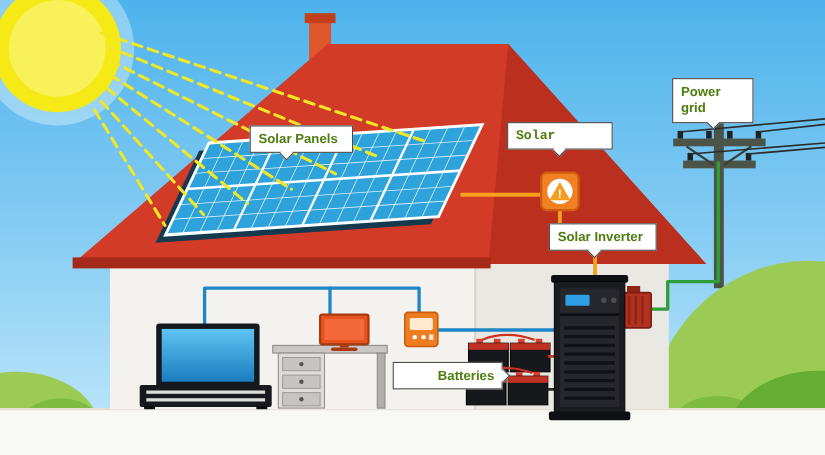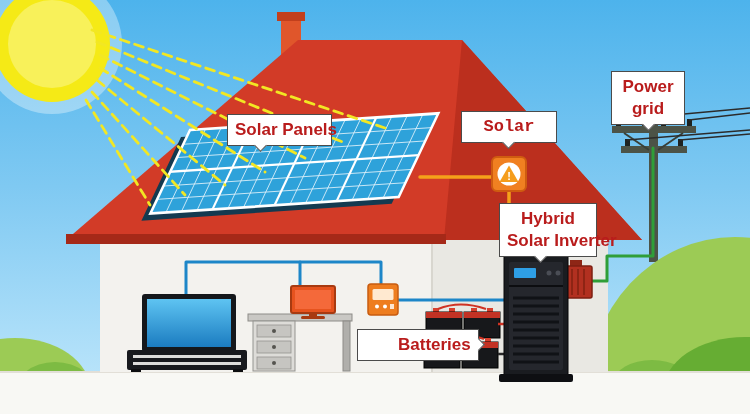--- a/index.html
+++ b/index.html
@@ -5,31 +5,31 @@
   * { margin:0; padding:0; box-sizing:border-box; }
   html,body { width:750px; height:414px; }
   body { font-family:"Liberation Sans", sans-serif; }
   #scene {
     position:relative; width:750px; height:414px; overflow:hidden;
     background:linear-gradient(180deg,#4db3ec 0%,#7fc9f2 45%,#b7e3fa 90%);
   }
   #scene svg { position:absolute; left:0; top:0; }
   .label {
     position:absolute; background:#ffffff; border:1px solid #4b4b4b;
-    color:#b91c1c; font-size:17px; font-weight:bold; line-height:1.28;
-    text-align:center; padding:4px 7px; z-index:5; white-space:nowrap;
+    color:#4d7c0f; font-size:12px; font-weight:bold; line-height:1.28;
+    padding:4px 7px; z-index:5; white-space:nowrap;
   }
   .label .line { display:block; }
   .ptr {
     position:absolute; width:9px; height:9px; background:#fff;
     transform:rotate(45deg);
   }
   .ptr-down   { bottom:-5.5px; border-right:1px solid #4b4b4b; border-bottom:1px solid #4b4b4b; }
   .ptr-right  { right:-5.5px; top:50%; margin-top:-4.5px; border-top:1px solid #4b4b4b; border-right:1px solid #4b4b4b; }
-  #label-solar-panels { left:227px; top:114px; width:105px; }
+  #label-solar-panels { left:227px; top:114px; width:94px; }
   #label-solar-panels .ptr-down { left:28px; }
   #label-combiner { left:461px; top:111px; width:96px;font-family:Liberation Mono, monospace; }
   #label-combiner .ptr-down { left:42px; }
   #label-inverter { left:499px; top:203px; width:98px; }
   #label-inverter .ptr-down { left:36px; }
   #label-power-grid { left:611px; top:71px; width:74px; }
   #label-power-grid .ptr-down { left:32px; }
   #label-batteries { left:357px; top:329px;padding-left:40px; }
 </style>
 </head>
@@ -254,21 +254,20 @@
   <span class="line">Solar Panels</span>
   <span class="ptr ptr-down"></span>
 </div>
 
 <div class="label" id="label-combiner">
   <span class="line">Solar</span>
   <span class="ptr ptr-down"></span>
 </div>
 
 <div class="label" id="label-inverter">
-  <span class="line">Hybrid</span>
   <span class="line">Solar Inverter</span>
   <span class="ptr ptr-down"></span>
 </div>
 
 <div class="label" id="label-power-grid">
   <span class="line">Power</span>
   <span class="line">grid</span>
   <span class="ptr ptr-down"></span>
 </div>
 

